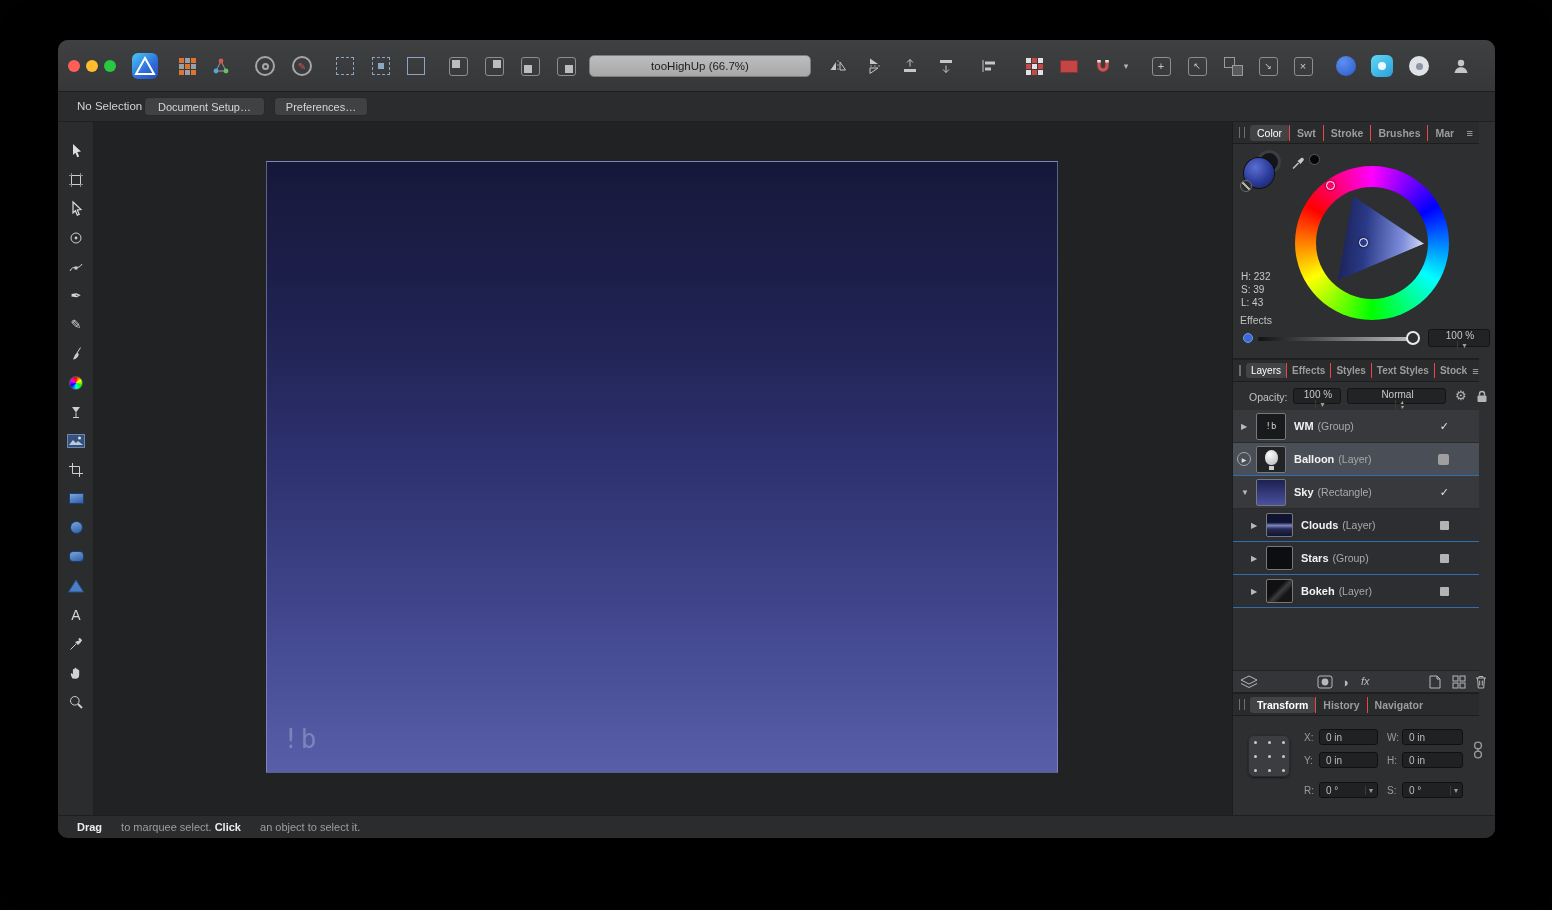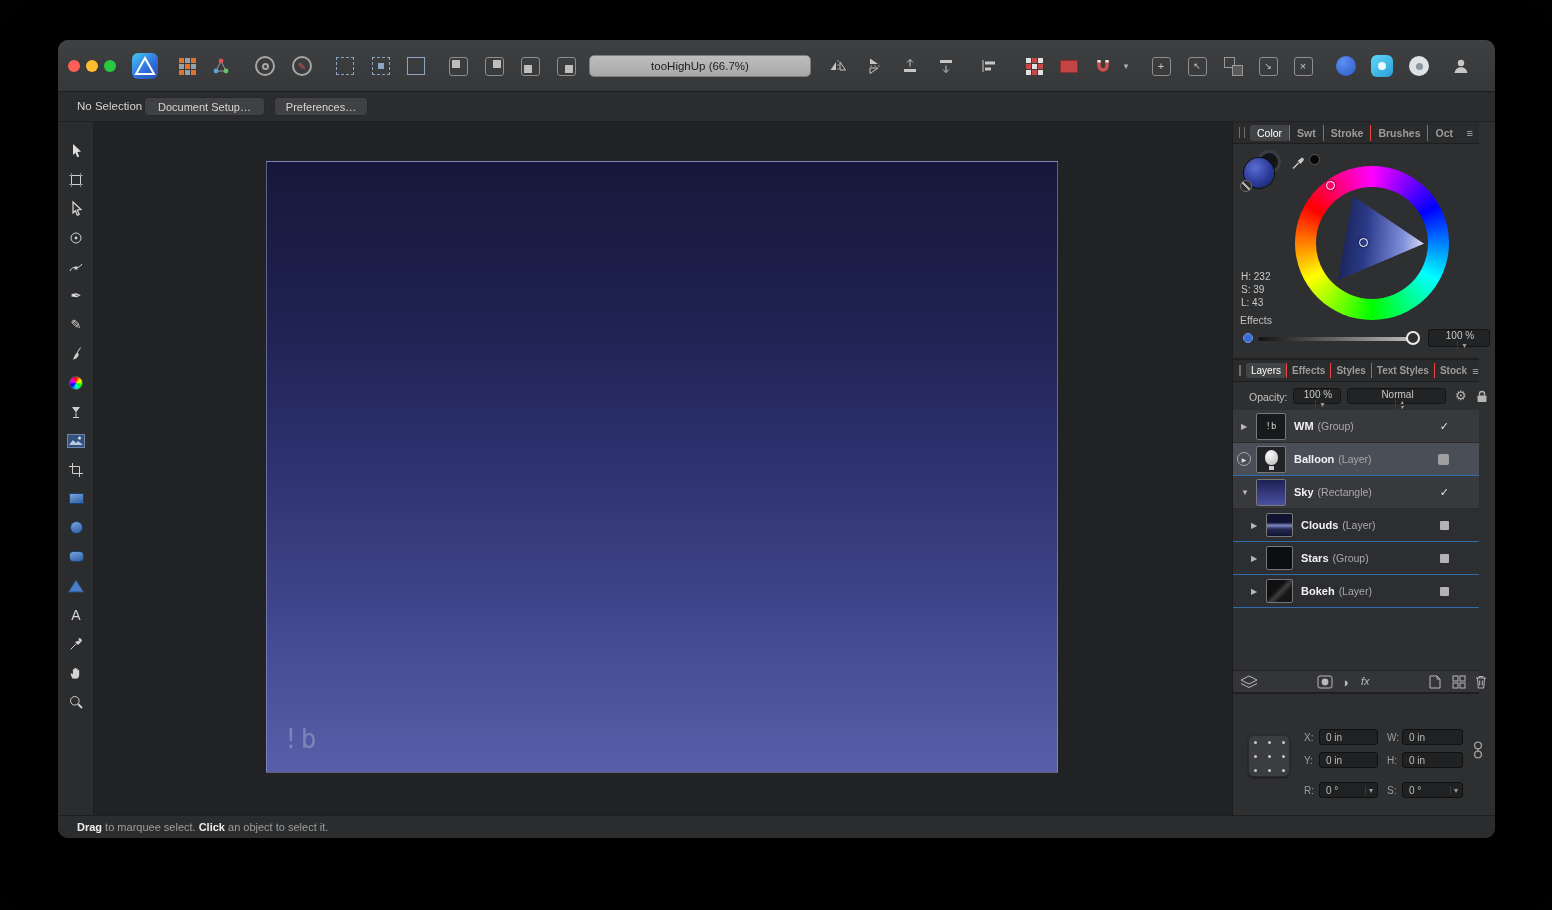--- a/index.html
+++ b/index.html
@@ -134,21 +134,21 @@
   .anchor i{width:3px;height:3px;border-radius:50%;background:#c9c9c9;place-self:center;}
   .tlabel{position:absolute;font-size:10px;color:#9c9c9c;}
   .tinput{position:absolute;height:16px;background:#202122;border:1px solid #101010;border-radius:3px;color:#bdbdbd;font-size:10px;display:flex;align-items:center;padding:0 4px 0 6px;}
   .tinput .dval{flex:1;}
   .tinput .darr{color:#9a9a9a;font-size:8px;border-left:1px solid #3a3a3a;padding-left:3px;margin-left:3px;}
   .linkico{position:absolute;left:240px;top:46px;}
 
   
   #statusbar{position:absolute;left:0;right:0;bottom:0;height:23px;background:#2b2c2e;border-top:1px solid #1e1e1e;display:flex;align-items:center;padding-left:19px;font-size:11px;}
   .sb-b{color:#ededed;font-weight:bold;white-space:pre;}
-  .sb-t{color:#9d9d9d;white-space:pre;}
+  .sb-t{color:#9d9d9d;white-space:pre;padding-left:16px;}
 </style>
 </head>
 <body>
 
 <div id="window">
 
   <div id="toolbar">
     <span class="tl" style="left:10px;background:#ff5f57;"></span>
     <span class="tl" style="left:28px;background:#febc2e;"></span>
     <span class="tl" style="left:46px;background:#28c840;"></span>
@@ -430,21 +430,21 @@
 
     <div id="rightcol">
 
       <div class="panel" id="colorpanel">
         <div class="tabrow">
           <span class="draghandle"></span>
           <span class="tab sel">Color</span>
           <span class="tab">Swt</span>
           <span class="tab">Stroke</span>
           <span class="tab">Brushes</span>
-          <span class="tab">Oct</span>
+          <span class="tab">Mar</span>
           <span class="panelmenu">≡</span>
         </div>
         <span class="stroke-swatch"></span>
         <span class="fill-swatch"></span>
         <span class="nofill-chip"></span>
         <span class="cp-eyedropper"><svg width="14" height="16">
               <path d="M2 14.5 L7.5 9" stroke="#c9c9c9" stroke-width="1.4"></path>
               <path d="M6.5 7 L9.5 10 L12.5 6.5 C13.8 5 11.5 2.8 10 4.2 Z" fill="#c9c9c9"></path>
             </svg></span>
         <span class="blackdot"></span>
@@ -578,20 +578,26 @@
               <svg width="12" height="14">
                 <path d="M1 3 H11 M4 3 V1.5 H8 V3" stroke="#b8b8b8" fill="none"></path>
                 <path d="M2.5 3 L3.3 13 H8.7 L9.5 3" fill="none" stroke="#b8b8b8"></path>
                 <path d="M4.7 5.5 V10.5 M7.3 5.5 V10.5" stroke="#b8b8b8"></path>
               </svg>
             </span>
         </div>
       </div>
 
       <div class="panel" id="transformpanel">
+        <div class="tabrow">
+          <span class="draghandle"></span>
+          <span class="tab sel" style="font-weight:bold;">Transform</span>
+          <span class="tab">History</span>
+          <span class="tab">Navigator</span>
+        </div>
         <div class="anchor">
             <i></i>
             <i></i>
             <i></i>
             <i></i>
             <i></i>
             <i></i>
             <i></i>
             <i></i>
             <i></i>

